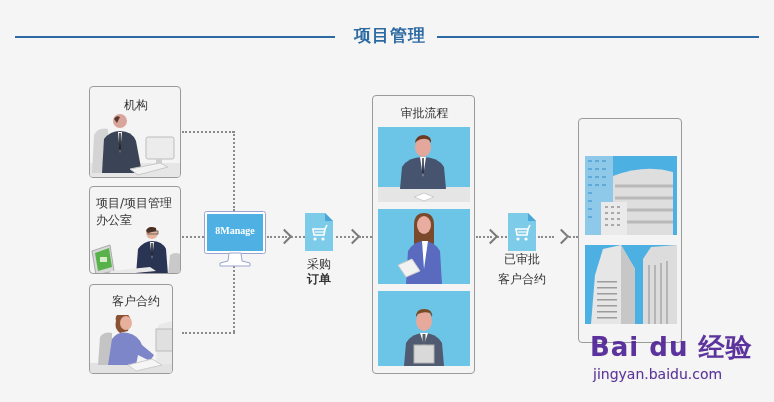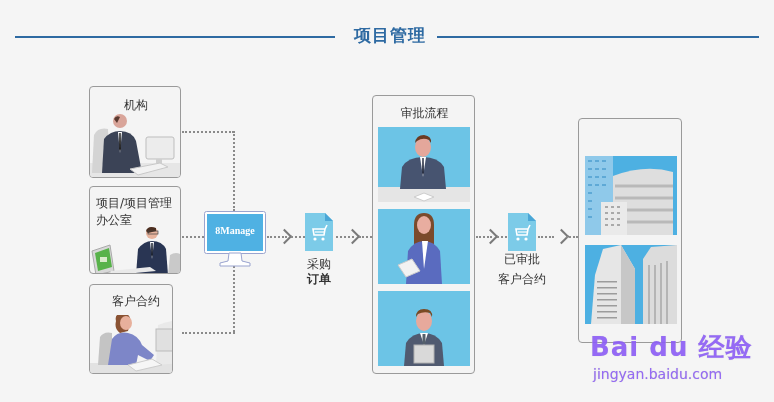--- a/index.html
+++ b/index.html
@@ -9,21 +9,21 @@
   .title{position:absolute;top:24px;left:340px;width:100px;text-align:center;font-size:17px;font-weight:bold;color:#2e6aa2;letter-spacing:1px;}
   .card{position:absolute;background:#f4f4f4;border:1px solid #9a9a9a;border-radius:4px;box-sizing:border-box;overflow:hidden;}
   .card-label{position:absolute;font-size:12px;color:#333;line-height:17px;}
   .panel{position:absolute;background:#6cc4e6;}
   .dot-h{position:absolute;height:0;border-top:2px dotted #8a8a8a;}
   .dot-v{position:absolute;width:0;border-left:2px dotted #8a8a8a;}
   .chev{position:absolute;width:9px;height:9px;border-top:2px solid #7a7a7a;border-right:2px solid #7a7a7a;transform:rotate(45deg);}
   .doc{position:absolute;width:28px;height:38px;}
   .doc-label{position:absolute;font-size:12px;color:#333;text-align:center;line-height:15px;}
   .monitor{position:absolute;}
-  .watermark{position:absolute;color:#8b5cf6;opacity:0.9;font-weight:bold;text-align:center;}
+  .watermark{position:absolute;color:#4c1d95;opacity:0.9;font-weight:bold;text-align:center;}
 </style>
 </head>
 <body>
 
 <div class="title-line" style="left:15px;width:320px;"></div>
 <div class="title">项目管理</div>
 <div class="title-line" style="left:437px;width:322px;"></div>
 
 <div class="card" style="left:89px;top:86px;width:92px;height:92px;">
   <div class="card-label" style="left:0;width:92px;top:10px;text-align:center;">机构</div>

